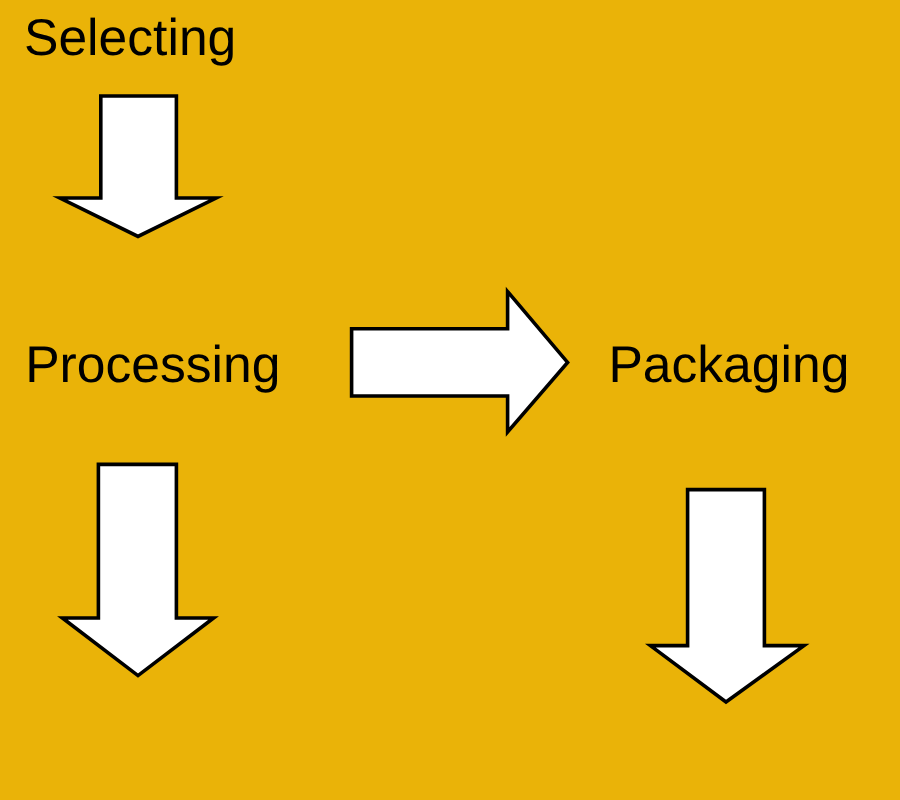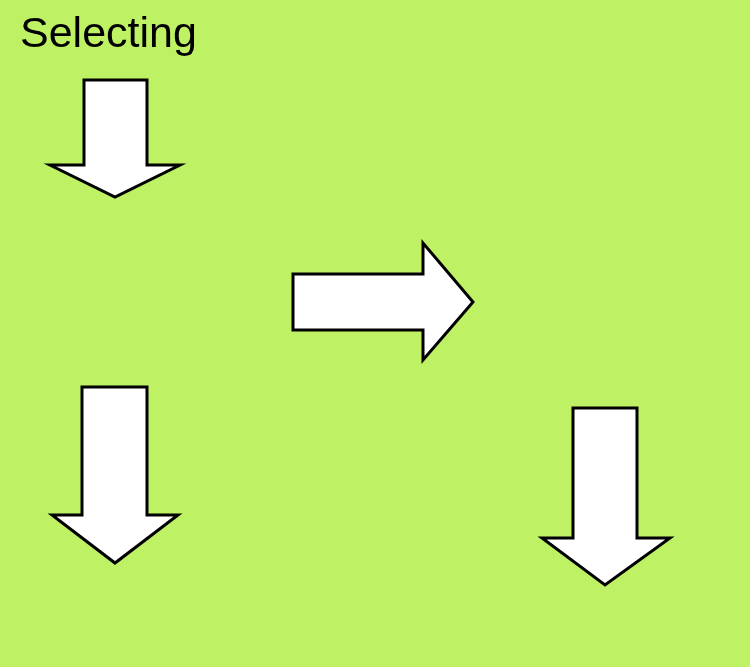--- a/index.html
+++ b/index.html
@@ -7,21 +7,21 @@
     padding: 0;
     background: #ffffff;
   }
   body {
     font-family: "Liberation Sans", sans-serif;
   }
   #flowchart-canvas {
     position: relative;
     width: 750px;
     height: 667px;
-    background: #bef264;
+    background: #eab308;
     overflow: hidden;
   }
   .node-label {
     position: absolute;
     color: #000000;
     font-family: "Liberation Sans", sans-serif;
     font-size: 43px;
     line-height: 1;
     white-space: nowrap;
     font-weight: 400;
@@ -49,16 +49,18 @@
 
   <svg class="arrow-layer" viewBox="0 0 750 667" xmlns="http://www.w3.org/2000/svg">
     <polygon class="arrow-shape" points="84,80 147,80 147,165 180,165 115,197 50,165 84,165"></polygon>
     <polygon class="arrow-shape" points="293,274 423,274 423,243 473,302 423,360 423,330 293,330"></polygon>
     <polygon class="arrow-shape" points="82,387 147,387 147,515 178,515 115,563 52,515 82,515"></polygon>
     <polygon class="arrow-shape" points="573,408 637,408 637,538 670,538 605,585 542,538 573,538"></polygon>
   </svg>
 
   <div class="node-label" style="left: 20px; top: 11px;">Selecting</div>
 
+  <div class="node-label" style="left: 21px; top: 283px;">Processing</div>
 
+  <div class="node-label" style="left: 507px; top: 283px;">Packaging</div>
 
 
 </div>
 
 </body></html>

